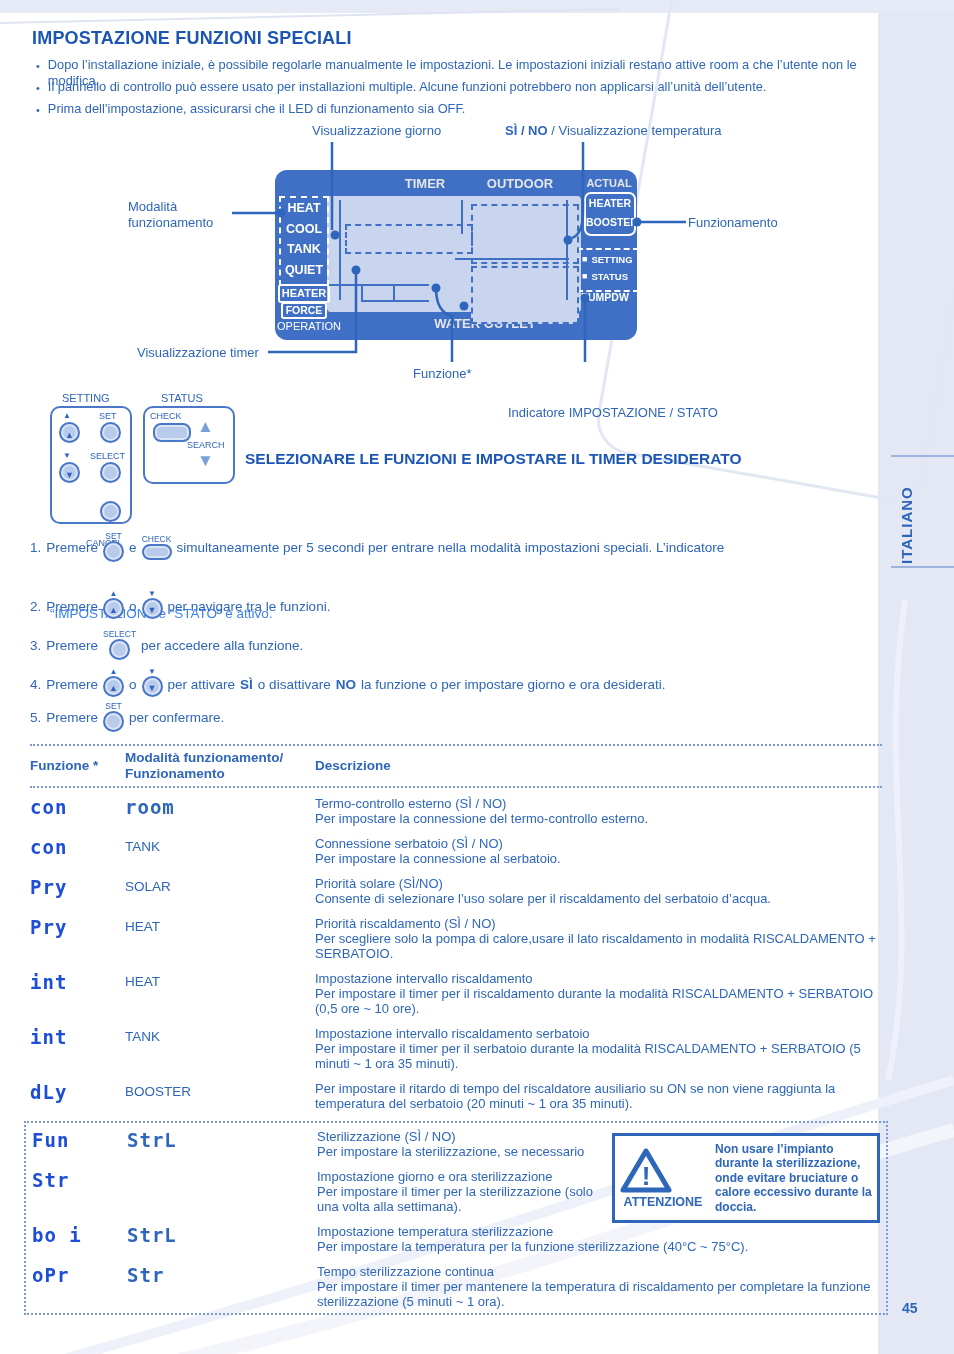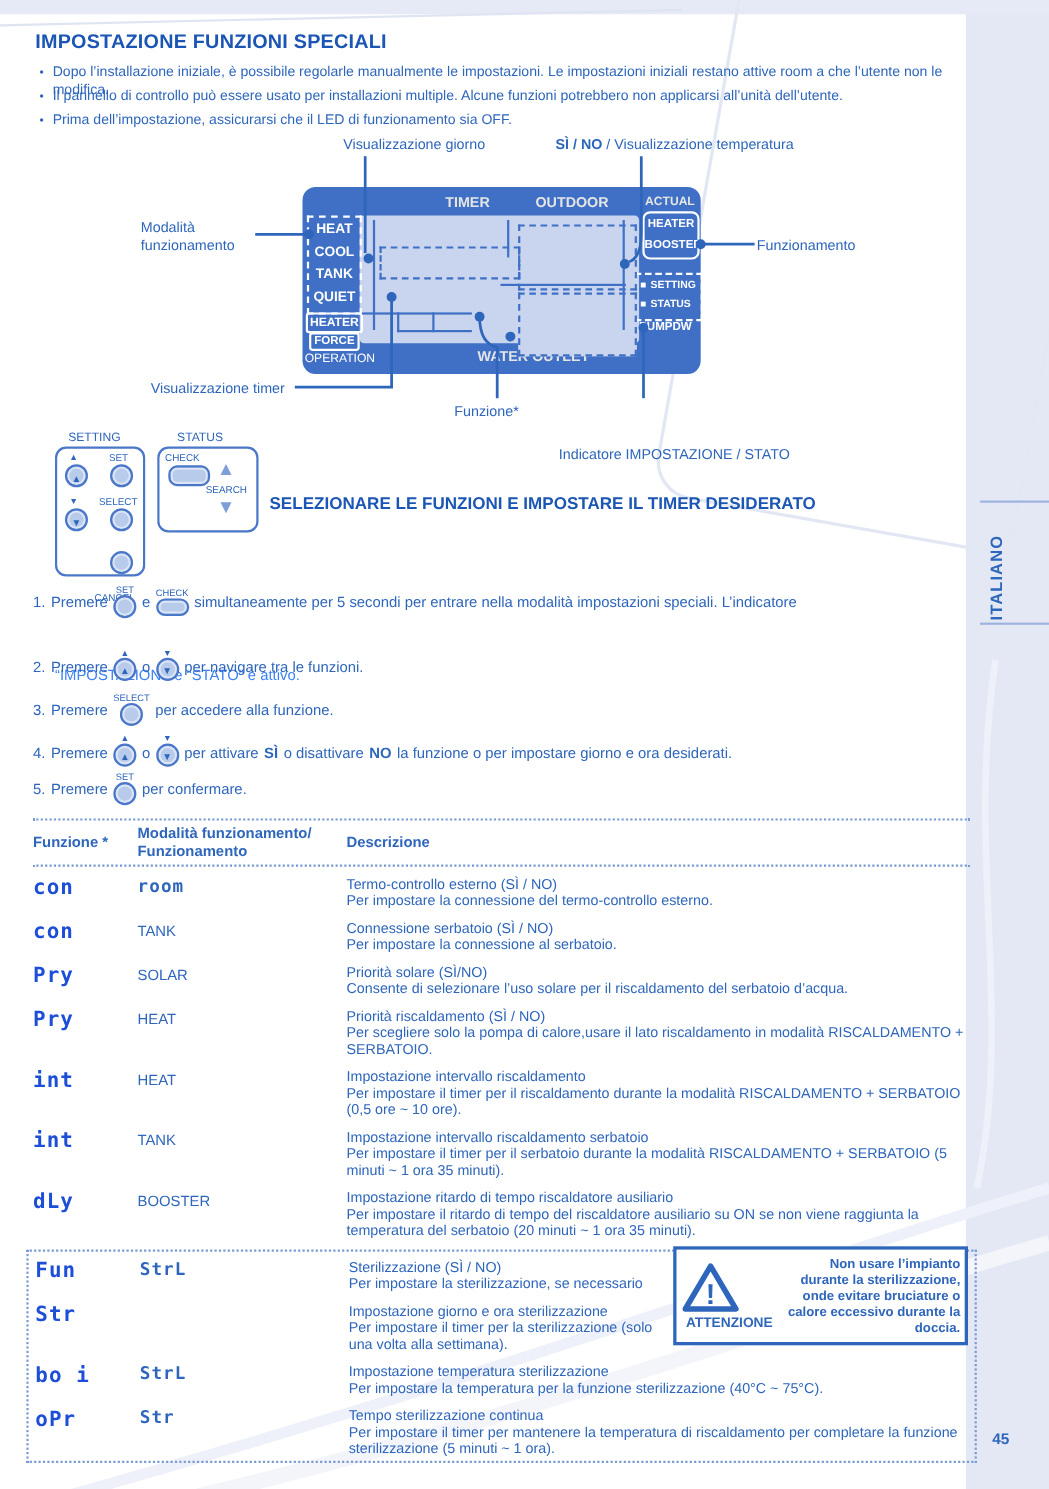--- a/index.html
+++ b/index.html
@@ -51,30 +51,30 @@
   
   .step{left:30px;font-size:13.5px;color:#2e66bb;display:flex;align-items:center;gap:5px;white-space:nowrap;}
   .ib{display:inline-flex;flex-direction:column;align-items:center;gap:0;}
   .ib .ilbl{font-size:8.5px;line-height:9px;color:#2e66bb;}
   .ib .hold{position:relative;display:inline-block;}
   
   #ftable{left:30px;top:744px;width:852px;color:#2e66bb;}
   #thead{display:grid;grid-template-columns:95px 190px 1fr;align-items:center;padding:4px 0;border-top:2px dotted #7a9ad2;border-bottom:2px dotted #7a9ad2;font-weight:bold;font-size:13.5px;line-height:16px;}
   .trow{display:grid;grid-template-columns:95px 190px 1fr;margin-bottom:10px;}
   .lcd{font-family:"DejaVu Sans Mono", monospace;font-weight:bold;font-size:19px;letter-spacing:1px;color:#1d4ed8;}
-  .lcd2{font-family:"DejaVu Sans Mono", monospace;font-weight:bold;font-size:16px;letter-spacing:1px;color:#2e66bb;}
+  .lcd2{font-family:"DejaVu Sans Mono", monospace;font-weight:bold;font-size:19px;letter-spacing:1px;color:#2e66bb;}
   .c2p{font-size:13.5px;padding-top:3px;}
   .c3{font-size:13px;line-height:15px;}
   #tgroup{border:2px dotted #7a9ad2;margin:0 -6px;padding:6px 6px 0 6px;}
   .narrow .c3{max-width:300px;}
   
   #warnbox{left:612px;top:1133px;width:268px;height:90px;border:3px solid #2e66bb;background:#fff;display:flex;align-items:center;gap:8px;padding:2px 4px;box-sizing:border-box;}
   #warn-left{width:88px;text-align:center;}
   #warn-label{font-size:12.5px;font-weight:bold;color:#2e66bb;}
-  #warn-text{flex:1;font-size:12px;font-weight:bold;color:#2e66bb;line-height:14.5px;text-align:right;}
+  #warn-text{flex:1;font-size:12px;font-weight:bold;color:#2e66bb;line-height:14.5px;}
   
   #side-line-top{left:891px;top:455px;width:63px;height:2px;background:#9db3de;}
   #side-line-bot{left:891px;top:566px;width:63px;height:2px;background:#9db3de;}
   #side-tab{left:898px;top:462px;height:102px;writing-mode:vertical-rl;transform:rotate(180deg);font-size:15px;font-weight:bold;color:#2e66bb;letter-spacing:1px;display:flex;align-items:center;}
   #pageno{left:902px;top:1300px;font-size:14px;font-weight:bold;color:#2e66bb;}
 </style>
 </head>
 <body>
 
 <div id="page">
@@ -326,21 +326,20 @@
       <div class="c2p">TANK</div>
       <div class="c3">
           <div>Impostazione intervallo riscaldamento serbatoio</div>
           <div>Per impostare il timer per il serbatoio durante la modalità RISCALDAMENTO + SERBATOIO (5 minuti ~ 1 ora 35 minuti).</div>
         </div>
     </div>
     <div class="trow">
       <div class="lcd">dLy</div>
       <div class="c2p">BOOSTER</div>
       <div class="c3">
-          <div>Impostazione ritardo di tempo riscaldatore ausiliario</div>
           <div>Per impostare il ritardo di tempo del riscaldatore ausiliario su ON se non viene raggiunta la temperatura del serbatoio (20 minuti ~ 1 ora 35 minuti).</div>
         </div>
     </div>
 
     <div id="tgroup">
       <div class="trow narrow">
         <div class="lcd">Fun</div>
         <div class="lcd2">StrL</div>
         <div class="c3">
             <div>Sterilizzazione (SÌ / NO)</div>

